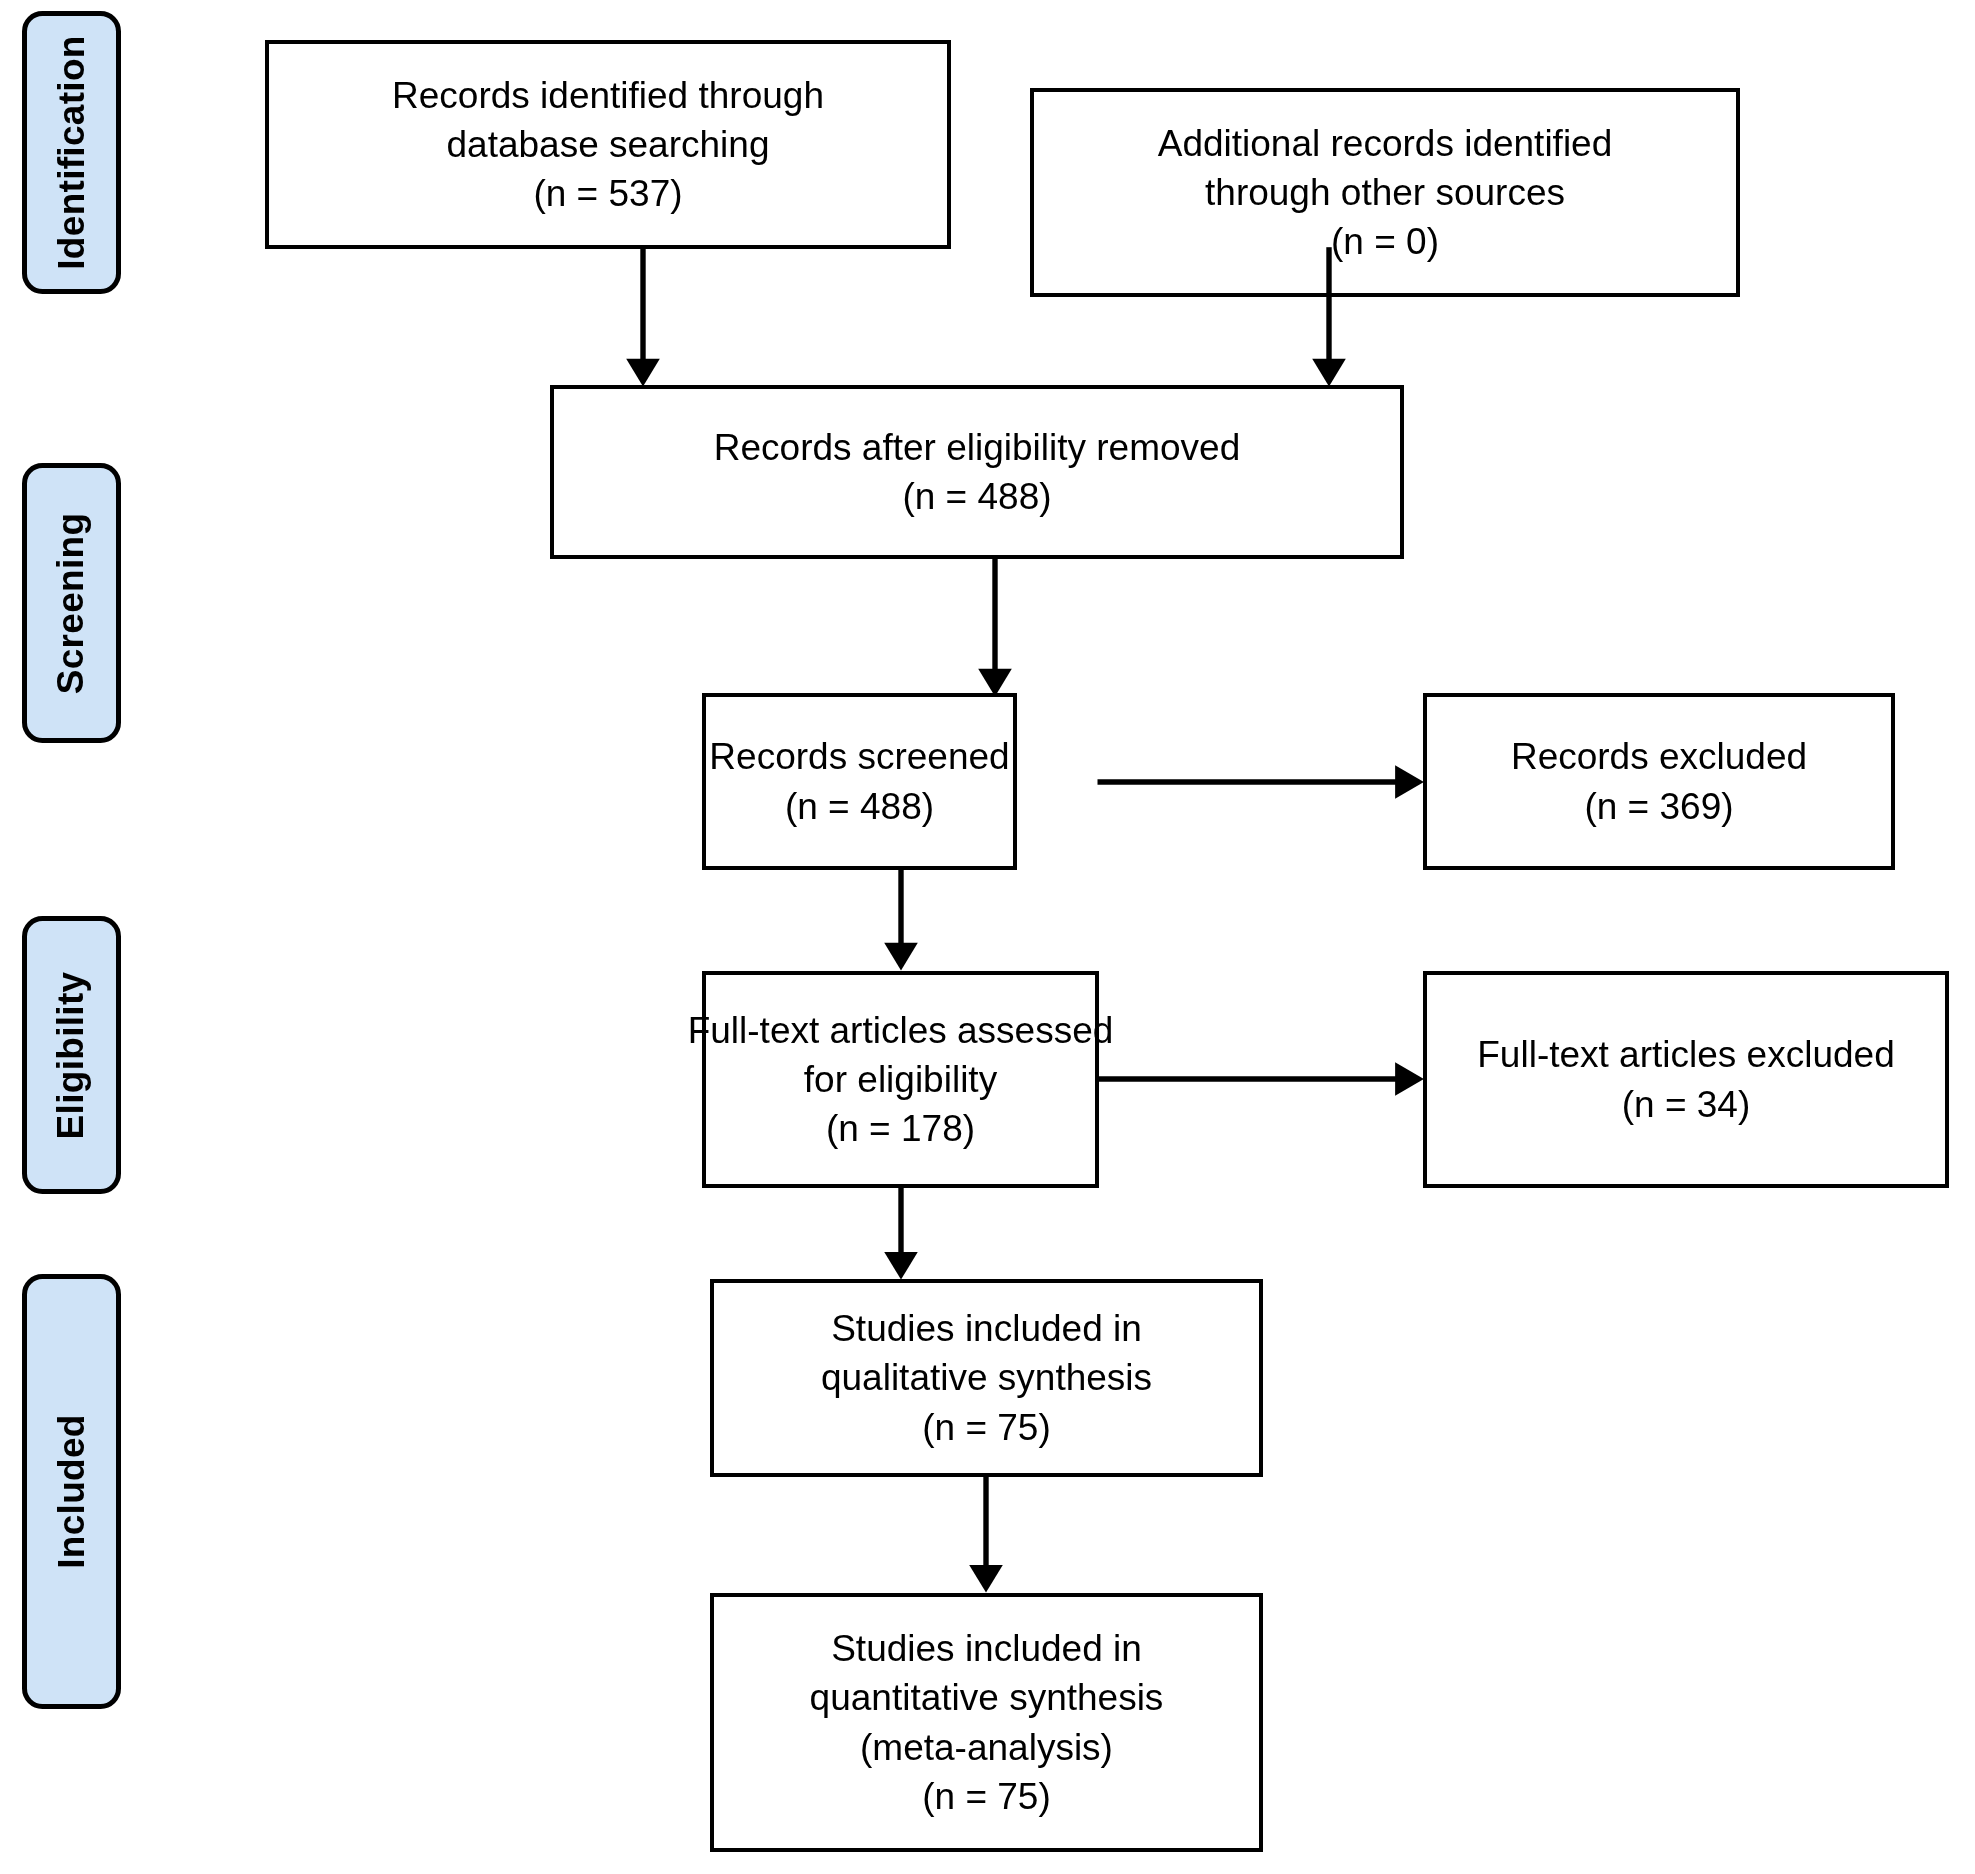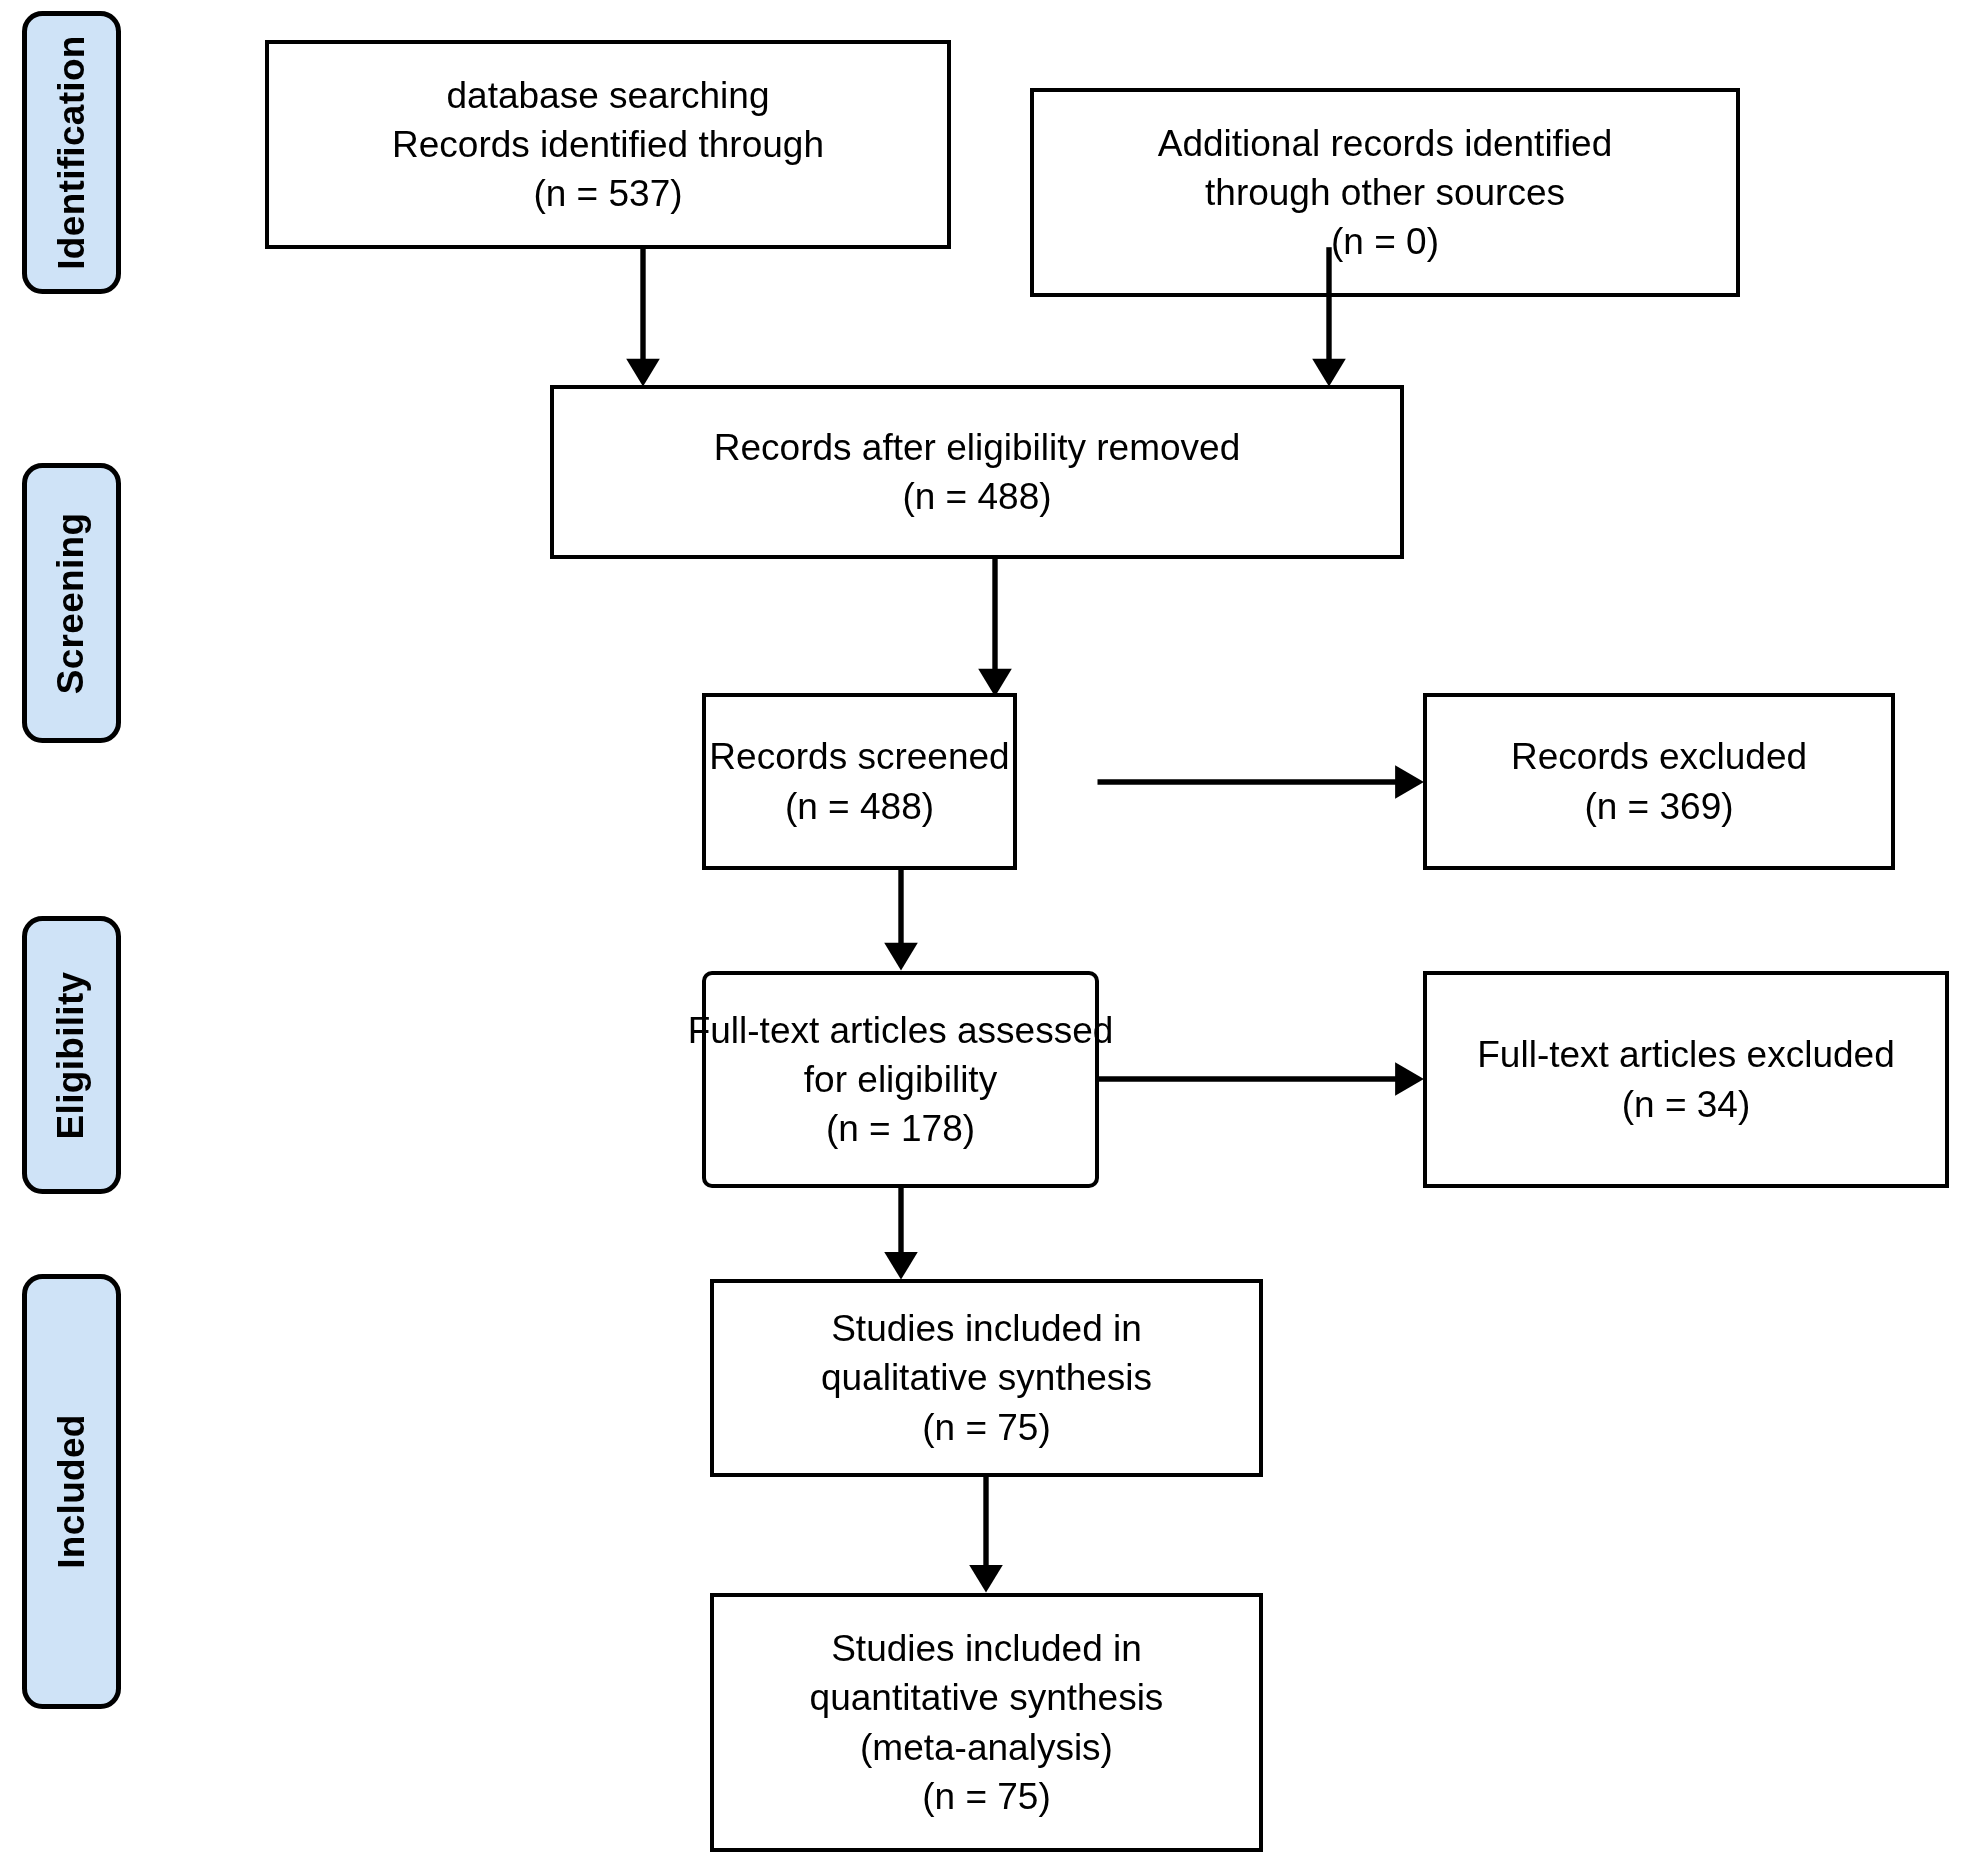--- a/index.html
+++ b/index.html
@@ -81,22 +81,22 @@
 
   <div class="stage-tab" style="left:21.7px; top:916px; width:99px; height:278px;">
     <span class="stage-tab-label">Eligibility</span>
   </div>
 
   <div class="stage-tab" style="left:21.7px; top:1274px; width:99px; height:435px;">
     <span class="stage-tab-label">Included</span>
   </div>
 
   <div class="flow-box" style="left:265px; top:40px; width:686px; height:209px;">
+    <div class="line">Records identified through</div>
     <div class="line">database searching</div>
-    <div class="line">Records identified through</div>
     <div class="line">(n = 537)</div>
   </div>
 
   <div class="flow-box" style="left:1030px; top:40px; width:710px; height:209px;margin-top:48px;">
     <div class="line">Additional records identified</div>
     <div class="line">through other sources</div>
     <div class="line">(n = 0)</div>
   </div>
 
   <div class="conn" style="left:619px; top:247px; width:48px; height:142px;">
@@ -142,21 +142,21 @@
     </svg>
   </div>
 
   <div class="conn" style="left:877px; top:867px; width:48px; height:106px;">
     <svg width="48" height="106" viewBox="0 0 80 176">
       <line x1="40" y1="0" x2="40" y2="136" stroke="#000" stroke-width="9"></line>
       <polygon points="40,172 12,126 68,126" fill="#000"></polygon>
     </svg>
   </div>
 
-  <div class="flow-box" style="left:702px; top:971px; width:397px; height:217px;border-radius:10px;">
+  <div class="flow-box" style="left:702px; top:971px; width:397px; height:217px;">
     <div class="line">Full-text articles assessed</div>
     <div class="line">for eligibility</div>
     <div class="line">(n = 178)</div>
   </div>
 
   <div class="flow-box" style="left:1423px; top:971px; width:526px; height:217px;">
     <div class="line">Full-text articles excluded</div>
     <div class="line">(n = 34)</div>
   </div>
 

